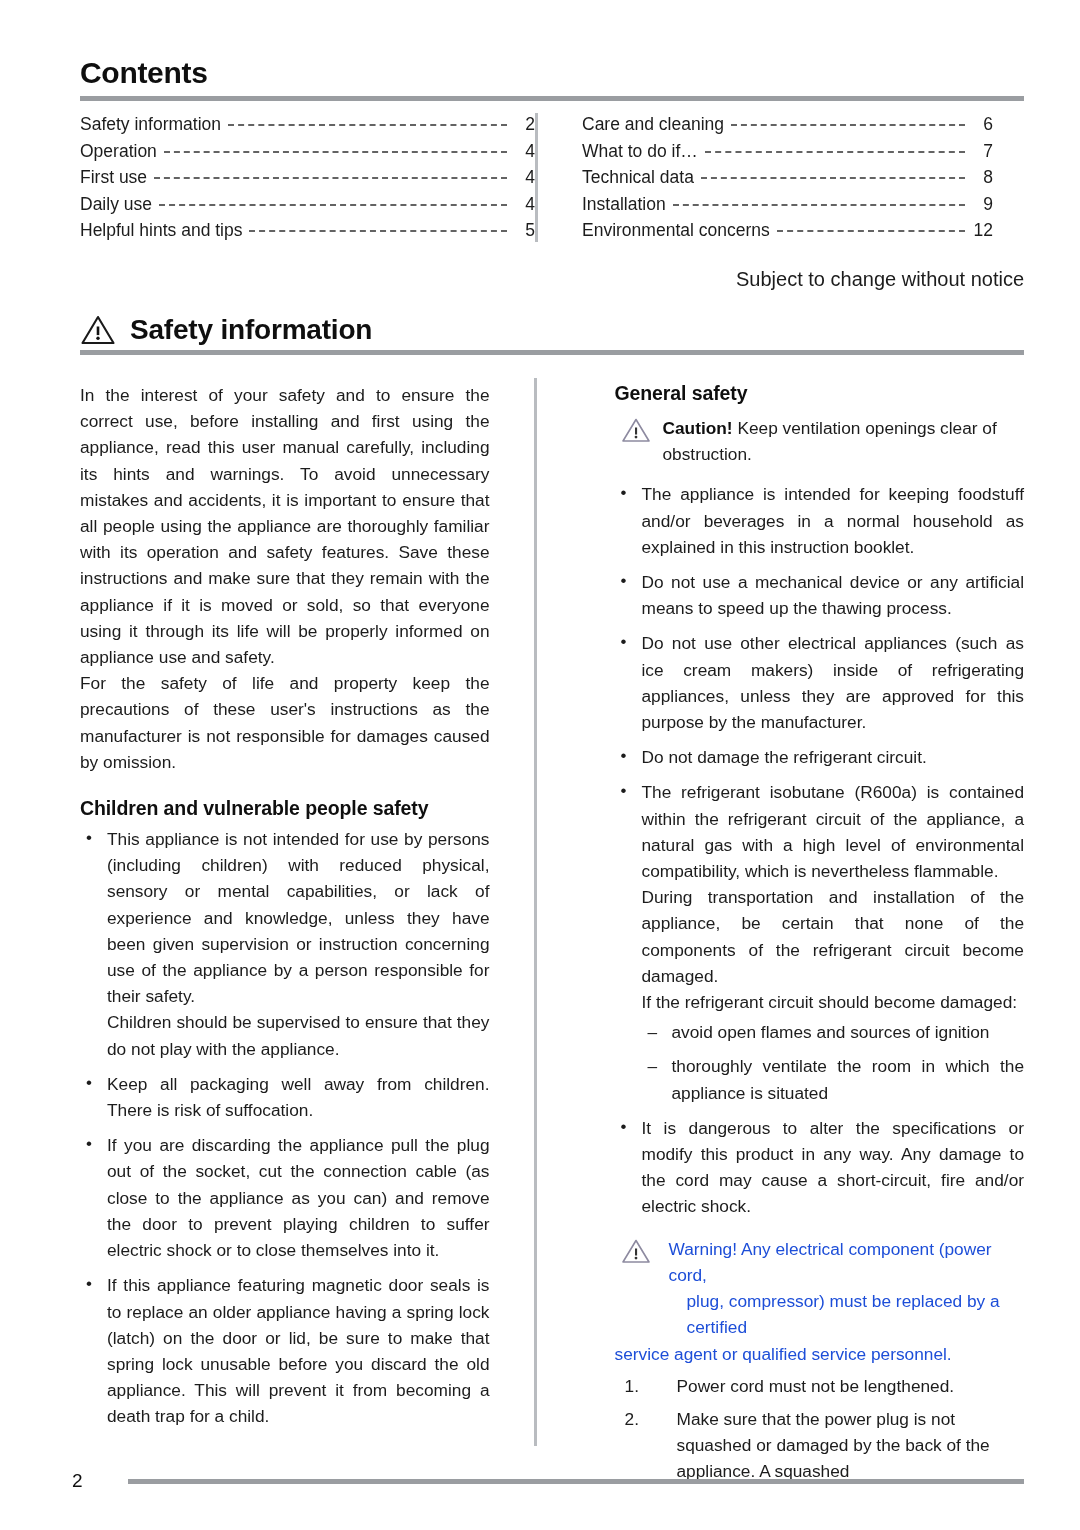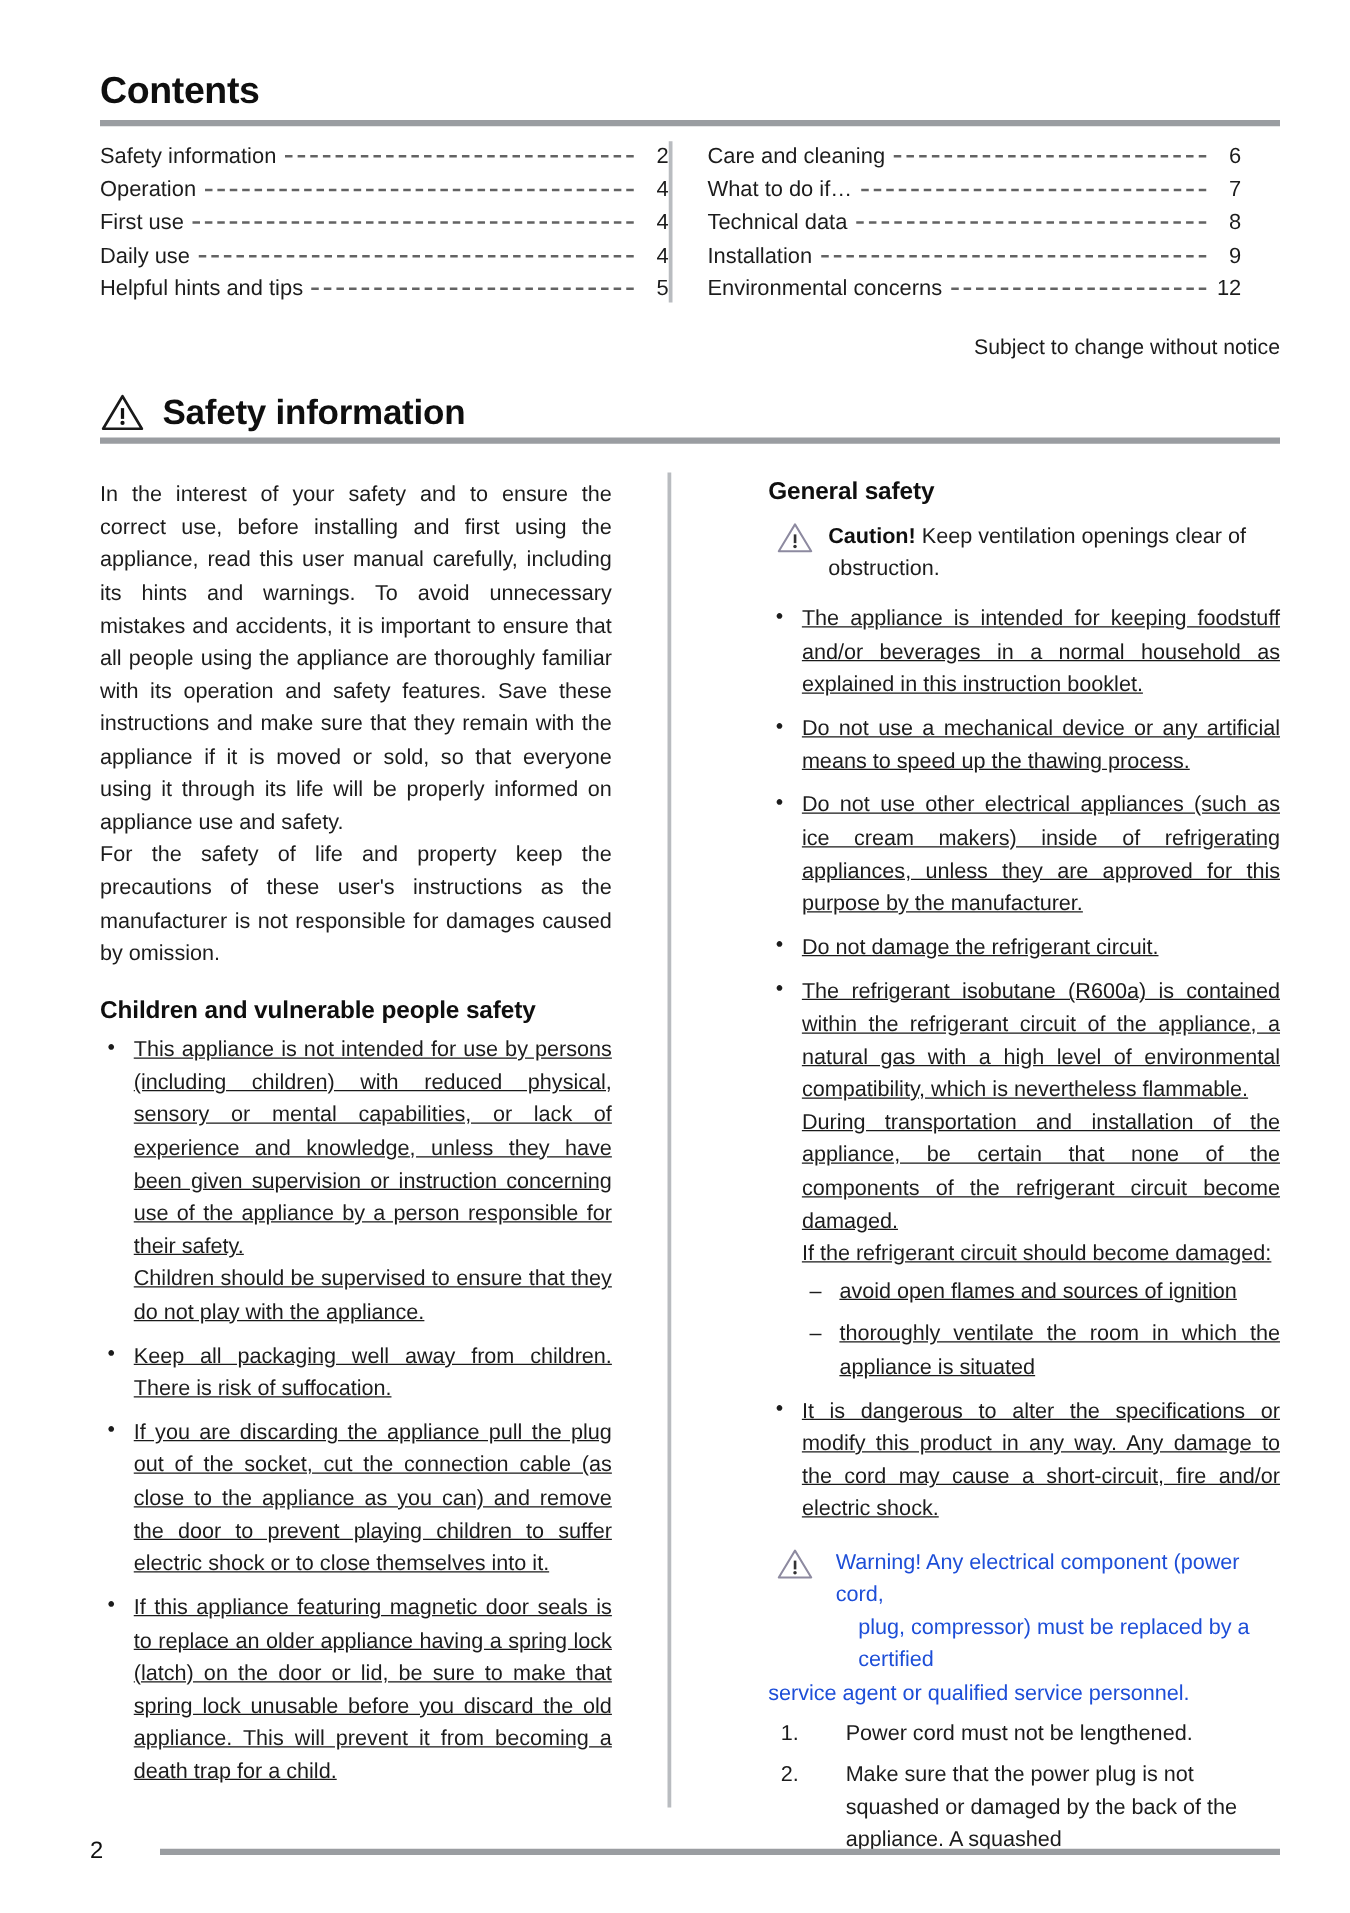--- a/index.html
+++ b/index.html
@@ -48,21 +48,21 @@
   .toc-cols {
     display: flex;
     width: 100%;
     position: relative;
   }
   .toc-col {
     width: 455px;
     box-sizing: border-box;
   }
   .toc-col.right {
-    padding-left: 28px;
+    padding-left: 44px;
   }
   .toc-divider {
     width: 3px;
     background: #b9bcc0;
     margin: 2px 0 2px 0;
     flex: 0 0 3px;
   }
   .toc-row {
     display: flex;
     align-items: baseline;
@@ -87,21 +87,21 @@
   }
   .toc-page {
     flex: 0 0 auto;
     width: 22px;
     text-align: right;
   }
   .subject-note {
     position: absolute;
     right: 0;
     top: 212px;
-    font-size: 17px;
+    font-size: 20px;
     color: #1c1c1c;
     white-space: nowrap;
   }
 
   
   .sec-head-wrap {
     position: absolute;
     left: 68px;
     top: 310px;
     width: 944px;
@@ -151,21 +151,21 @@
   }
   h3.sub {
     font-size: 19.5px;
     font-weight: bold;
     margin: 22px 0 6px 0;
     color: #0f0f0f;
     letter-spacing: -0.1px;
   }
   h3.sub.first { margin-top: 0; }
 
-  ul.bullets { margin: 0; padding: 0; list-style: none; text-decoration: underline; }
+  ul.bullets { margin: 0; padding: 0; list-style: none; }
   ul.bullets > li {
     position: relative;
     padding-left: 27px;
     font-size: 17.3px;
     line-height: 26.2px;
     color: #1c1c1c;
     margin-bottom: 9px;
     text-align: justify;
   }
   ul.bullets > li::before {

